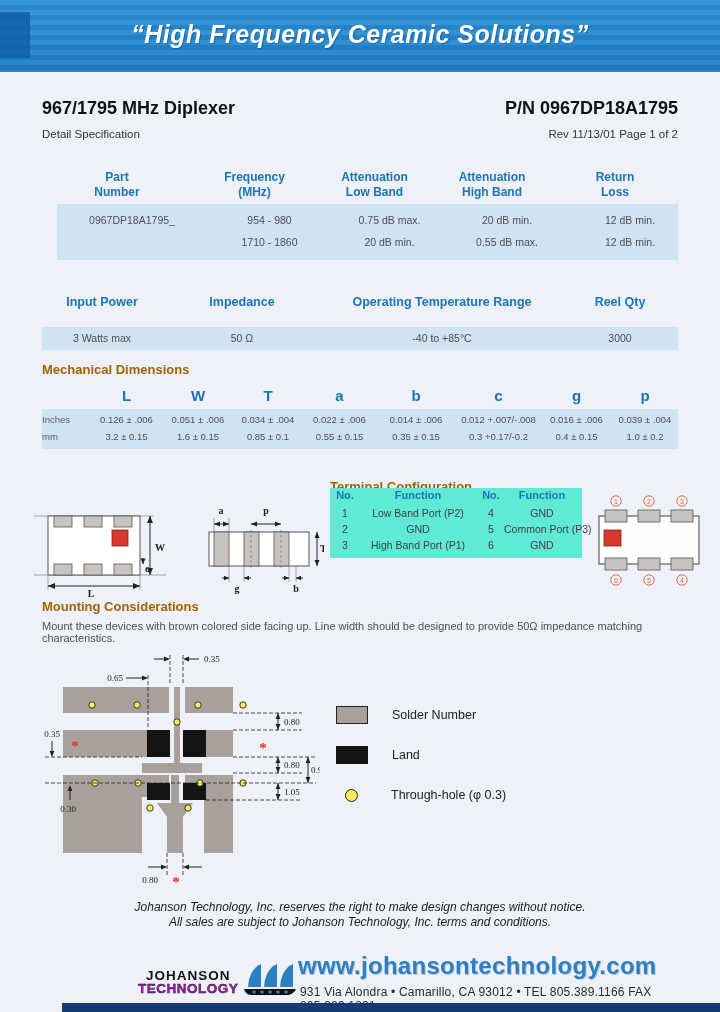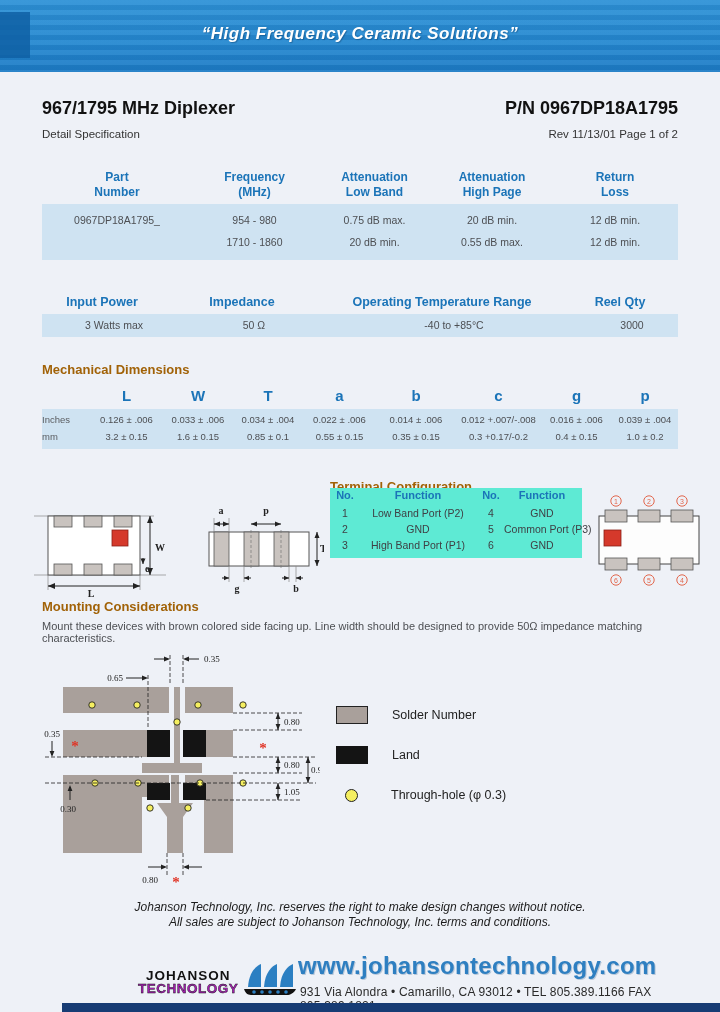--- a/index.html
+++ b/index.html
@@ -12,40 +12,40 @@
   
   .banner {
     position:absolute; left:0; top:0; width:720px; height:72px;
     background-image:
       repeating-linear-gradient(180deg, rgba(255,255,255,0.06) 0 5px, rgba(0,0,30,0.06) 5px 10px),
       linear-gradient(180deg,#2e92d7 0%, #2488d0 60%, #1d7cc6 100%);
     display:flex; align-items:center; justify-content:center;
   }
   .banner-corner { position:absolute; left:0; top:12px; width:30px; height:46px; background:#0f60a4; opacity:.85; }
   .tagline {
-    color:#ffffff; font-style:italic; font-weight:bold; font-size:17px;
+    color:#ffffff; font-style:italic; font-weight:bold; font-size:25px;
     letter-spacing:.5px; text-shadow:1px 1px 1px rgba(0,40,80,.35); padding-bottom:4px;
   }
   
   .title { position:absolute; left:42px; top:98px; font-size:18px; font-weight:bold; color:#111; }
   .pn    { position:absolute; right:42px; top:98px; font-size:18px; font-weight:bold; color:#111;margin-left:24px; }
   .subtitle { position:absolute; left:42px; top:128px; font-size:11.5px; color:#333; }
   .rev      { position:absolute; right:42px; top:128px; font-size:11.5px; color:#333; }
   
   .hd { color:#1b74b8; font-weight:bold; text-align:center; }
   .band { background:#cfe3f2; }
   .t1 { position:absolute; left:42px; top:170px; width:636px; }
   .t1 .grid { display:grid; grid-template-columns:150px 125px 115px 120px 126px; }
   .t1 .hd { font-size:12px; line-height:15px; padding-bottom:4px; }
-  .t1 .band { padding:5px 0 7px 0; }
+  .t1 .band { padding:5px 0 7px 0;margin-left:15px; }
   .t1 .c { font-size:10.5px; line-height:22px; text-align:center; color:#4d4f53; }
   .t2 { position:absolute; left:42px; top:293px; width:636px; }
   .t2 .grid { display:grid; grid-template-columns:120px 160px 240px 116px; }
-  .t2 .hd { font-size:12.5px; line-height:18px; padding-bottom:3px; }
-  .t2 .band { padding:3px 0 4px 12px; }
+  .t2 .hd { font-size:12.5px; line-height:18px; padding-bottom:16px; }
+  .t2 .band { padding:3px 0 4px 0; }
   .t2 .c { font-size:10.5px; line-height:16px; text-align:center; color:#4d4f53; }
   .sec-h { position:absolute; font-size:13px; font-weight:bold; color:#a16207; }
   .tm { position:absolute; left:42px; top:386px; width:636px; }
   .tm .grid { display:grid; grid-template-columns:48px 73px 70px 70px 73px 80px 85px 71px 66px; }
   .tm .hd { font-size:15px; line-height:20px; padding-bottom:3px; }
   .tm .band { padding:2px 0 4px 0; }
   .tm .c { font-size:9.5px; line-height:17px; text-align:center; color:#4d4f53; white-space:nowrap; }
   .tm .rl { text-align:left; color:#5a5c60; }
   .tt { position:absolute; left:330px; top:488px; width:252px; background:#5eead4; padding:0 2px 5px 2px; }
   .tt .grid { display:grid; grid-template-columns:26px 120px 26px 1fr; }
@@ -91,21 +91,21 @@
   <div class="title">967/1795 MHz Diplexer</div>
   <div class="pn">P/N 0967DP18A1795</div>
   <div class="subtitle">Detail Specification</div>
   <div class="rev">Rev 11/13/01 Page 1 of 2</div>
 
   <div class="t1">
     <div class="grid">
       <div class="hd"><span>Part</span><br><span>Number</span></div>
       <div class="hd"><span>Frequency</span><br><span>(MHz)</span></div>
       <div class="hd"><span>Attenuation</span><br><span>Low Band</span></div>
-      <div class="hd"><span>Attenuation</span><br><span>High Page</span></div>
+      <div class="hd"><span>Attenuation</span><br><span>High Band</span></div>
       <div class="hd"><span>Return</span><br><span>Loss</span></div>
     </div>
     <div class="band">
       <div class="grid">
         <div class="c">0967DP18A1795_</div>
         <div class="c">954 - 980</div>
         <div class="c">0.75 dB max.</div>
         <div class="c">20 dB min.</div>
         <div class="c">12 dB min.</div>
       </div>
@@ -146,21 +146,21 @@
       <div class="hd">a</div>
       <div class="hd">b</div>
       <div class="hd">c</div>
       <div class="hd">g</div>
       <div class="hd">p</div>
     </div>
     <div class="band">
       <div class="grid">
         <div class="c rl">Inches</div>
         <div class="c">0.126 ± .006</div>
-        <div class="c">0.033 ± .006</div>
+        <div class="c">0.051 ± .006</div>
         <div class="c">0.034 ± .004</div>
         <div class="c">0.022 ± .006</div>
         <div class="c">0.014 ± .006</div>
         <div class="c">0.012 +.007/-.008</div>
         <div class="c">0.016 ± .006</div>
         <div class="c">0.039 ± .004</div>
       </div>
       <div class="grid">
         <div class="c rl">mm</div>
         <div class="c">3.2 ± 0.15</div>

